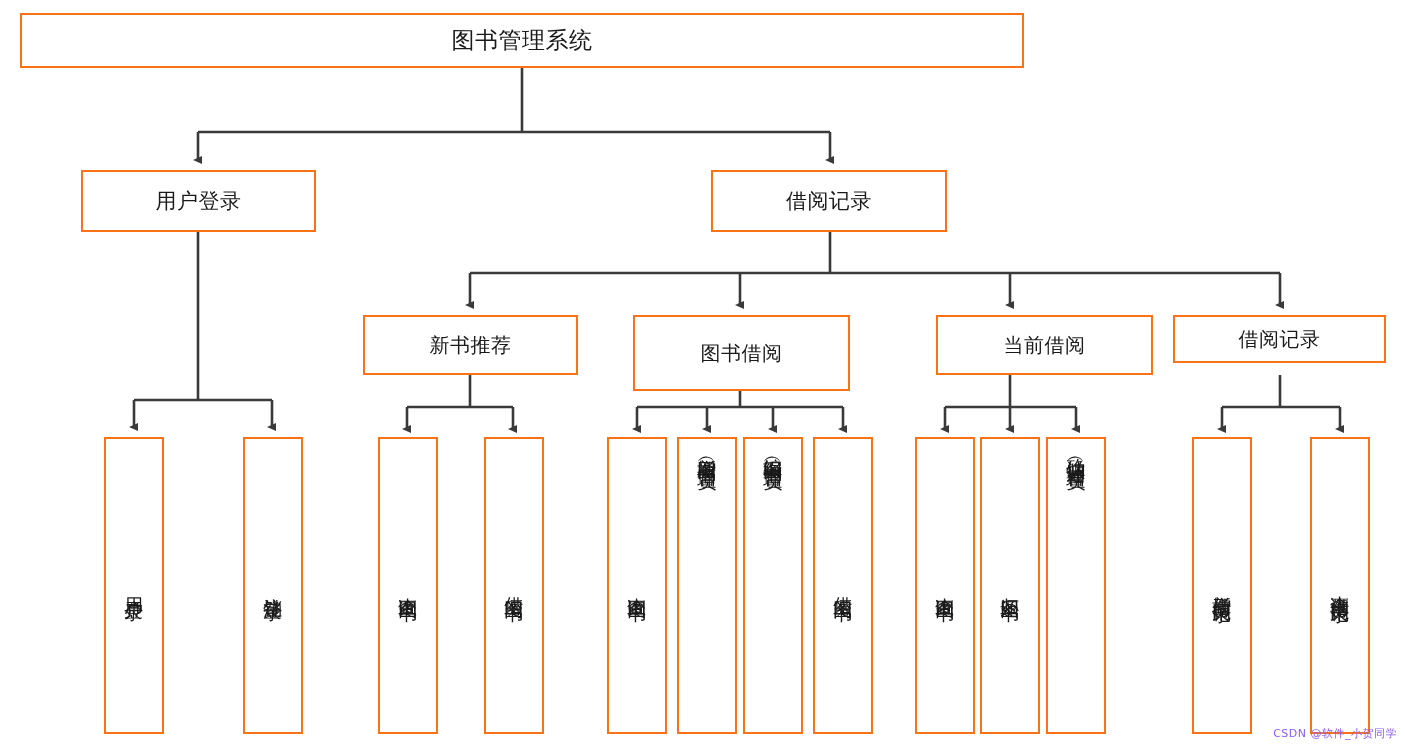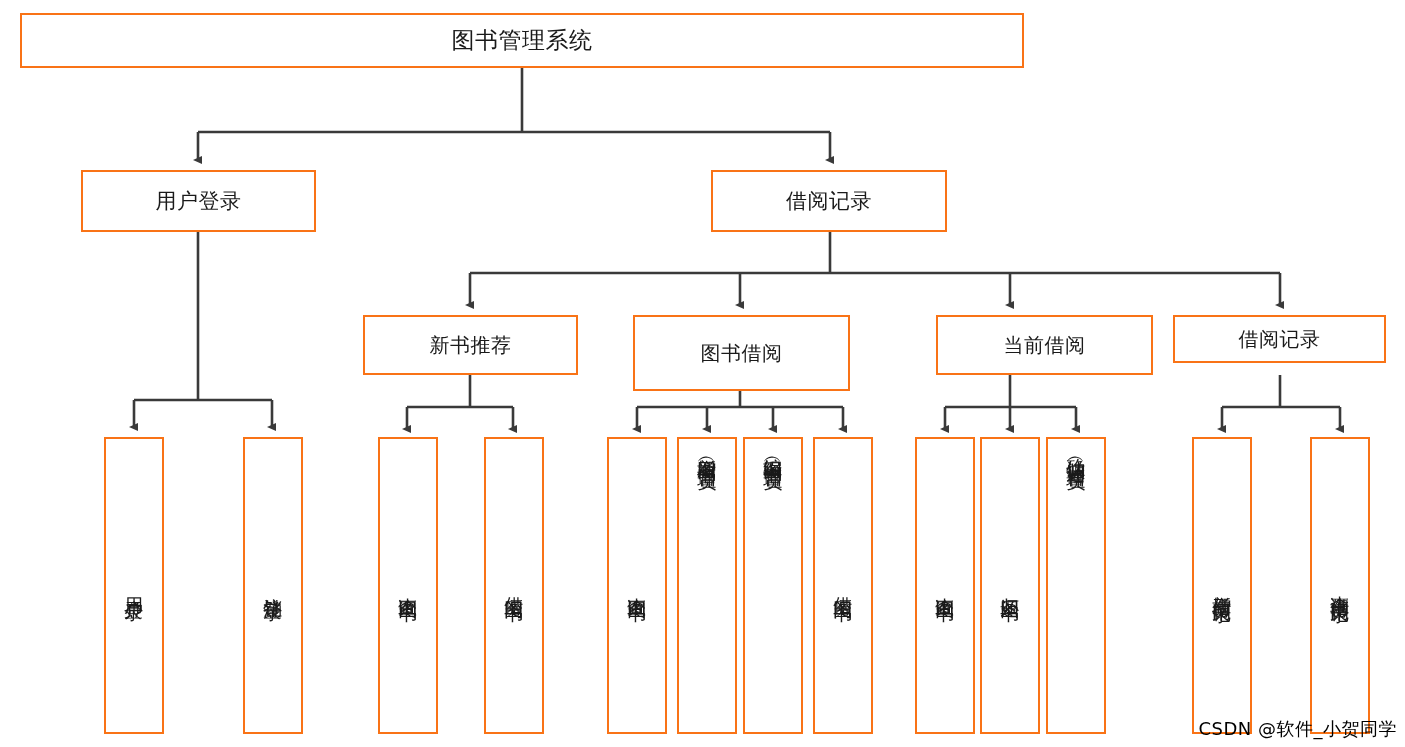--- a/index.html
+++ b/index.html
@@ -63,22 +63,22 @@
     white-space: nowrap;
   }
   .node.leaf.center-v {
     align-items: center;
     padding-top: 0;
   }
   #watermark {
     position: absolute;
     right: 8px;
     bottom: 6px;
-    font-size: 18px;
-    color: #000000;
+    font-size: 11px;
+    color: #8b5cf6;
     letter-spacing: 0.5px;
     z-index: 5;
     white-space: nowrap;
     font-family: "DejaVu Sans", "Liberation Sans", sans-serif;
   }
 </style>
 </head>
 <body>
 
 <div id="canvas">

